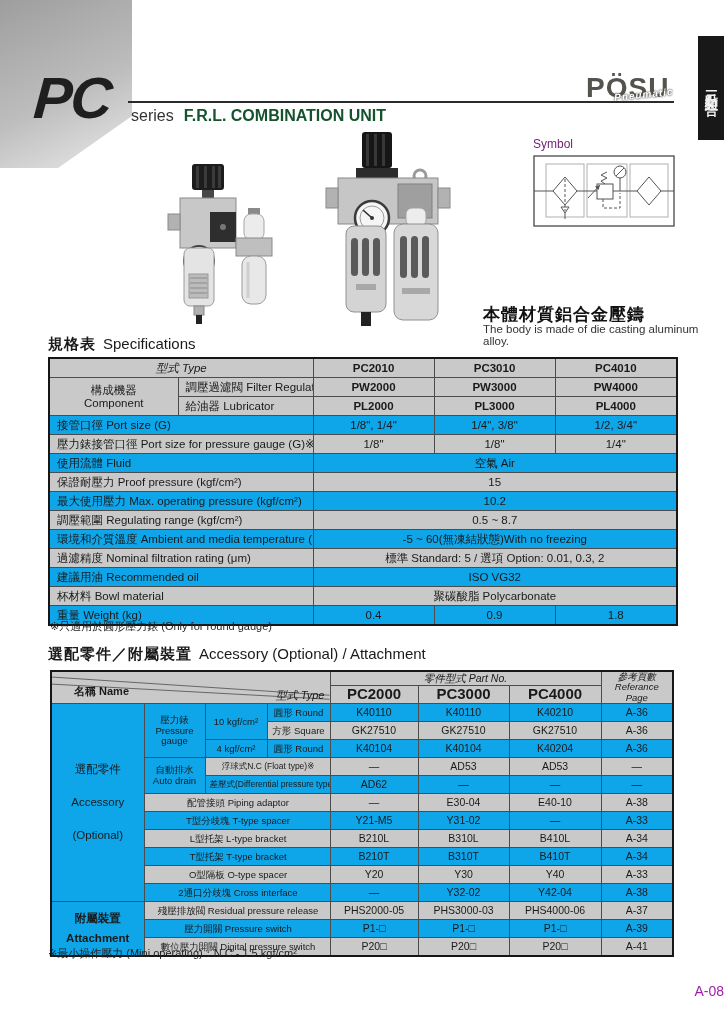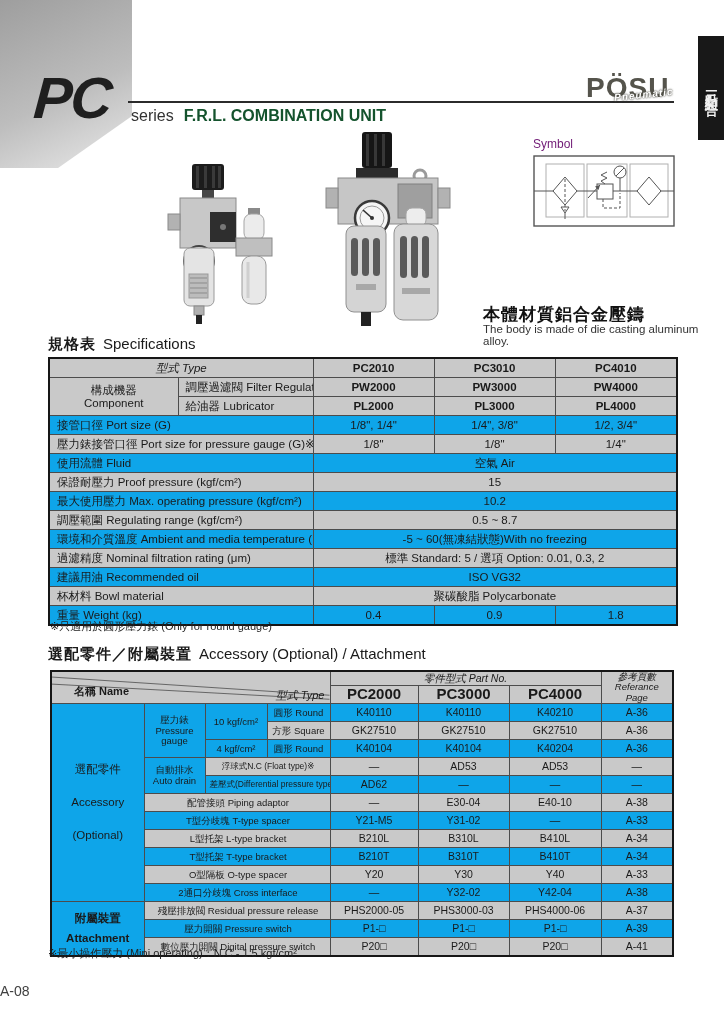--- a/index.html
+++ b/index.html
@@ -37,21 +37,21 @@
   .body-note-en{left:483px;top:323px;font-size:11.5px;color:#333;}
 
   .sec-head{font-size:15px;white-space:nowrap;}
   .sec-head .zh{font-weight:bold;letter-spacing:1px;}
   .sec-head .en{margin-left:7px;}
   .spec-head{left:48px;top:335px;}
   .acc-head{left:48px;top:645px;}
   .foot-note{font-size:11px;color:#222;}
   .note1{left:50px;top:619px;}
   .note2{left:48px;top:946px;}
-  .page-num{left:0;top:983px;width:724px;text-align:left;font-size:14px;color:#404040;}
+  .page-num{left:0;top:983px;width:724px;text-align:right;font-size:14px;color:#a21caf;}
 
   
   table{border-collapse:collapse;table-layout:fixed;border:2px solid #161616;}
   td{border:1px solid #4c4c4c;text-align:center;padding:0 3px;overflow:hidden;
      white-space:nowrap;height:18px;line-height:1.1;}
   .g{background:#c9c9c9;}
   .w{background:#0ea5e9;}
   .spec-table{left:48px;top:357px;width:628px;}
   .spec-table td{font-size:11.5px;}
   .spec-table td.lab{text-align:left;padding-left:7px;}

